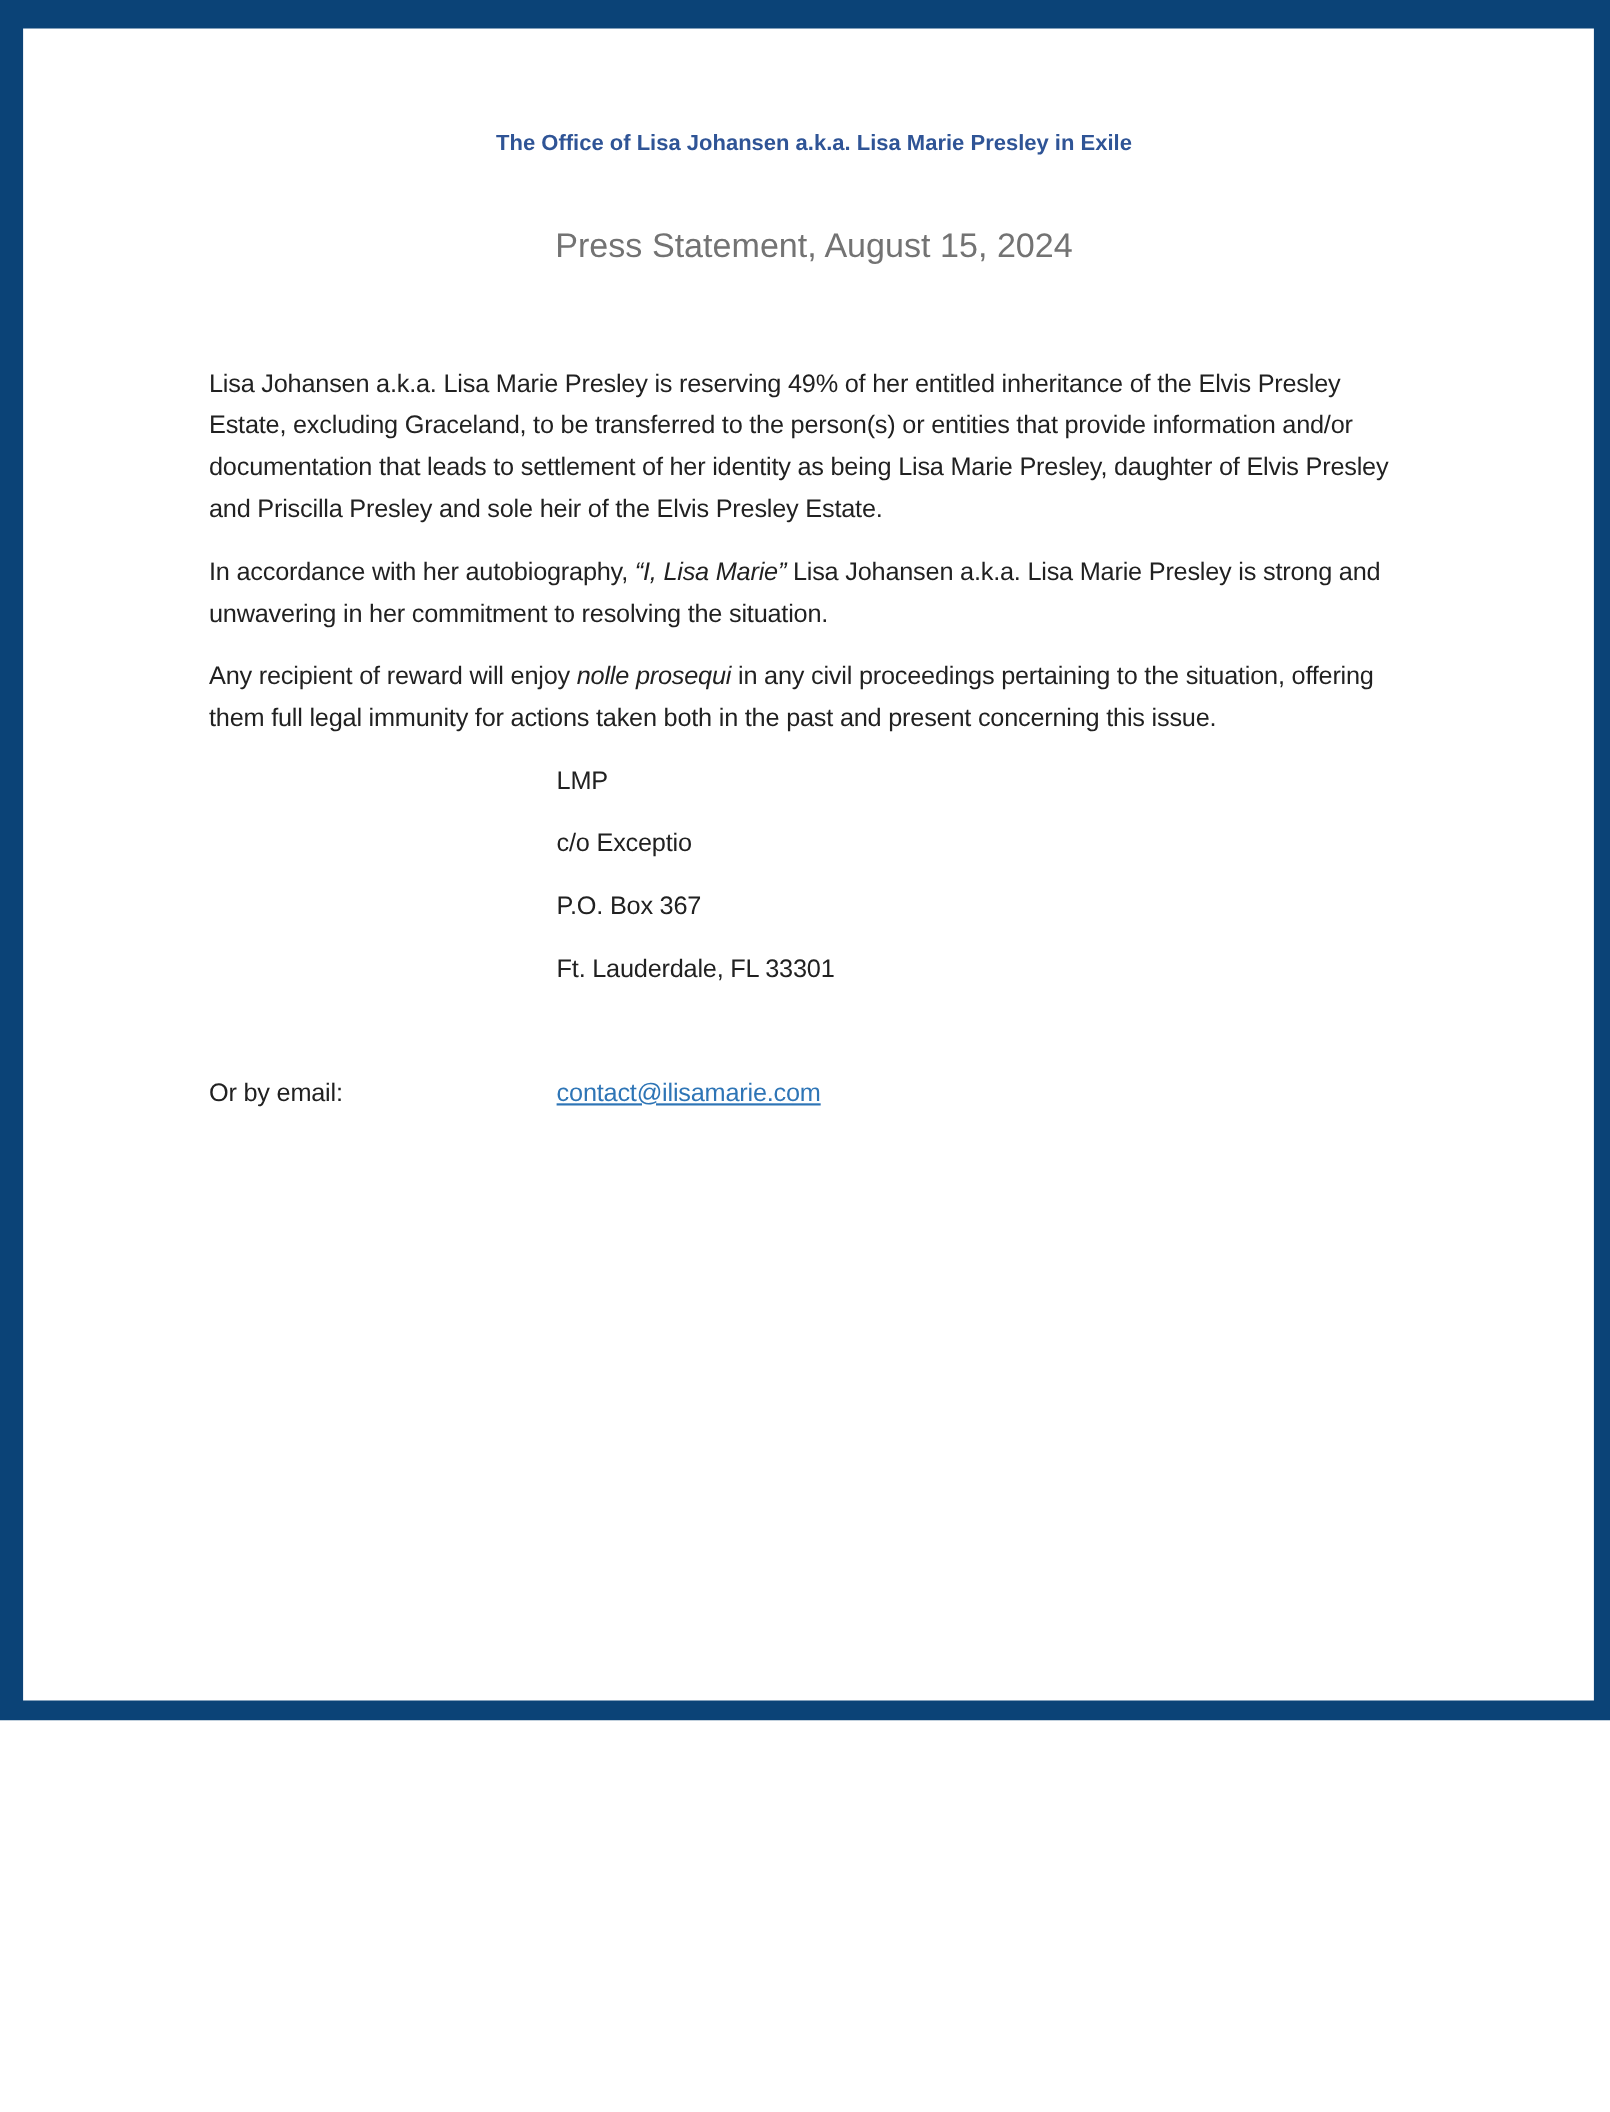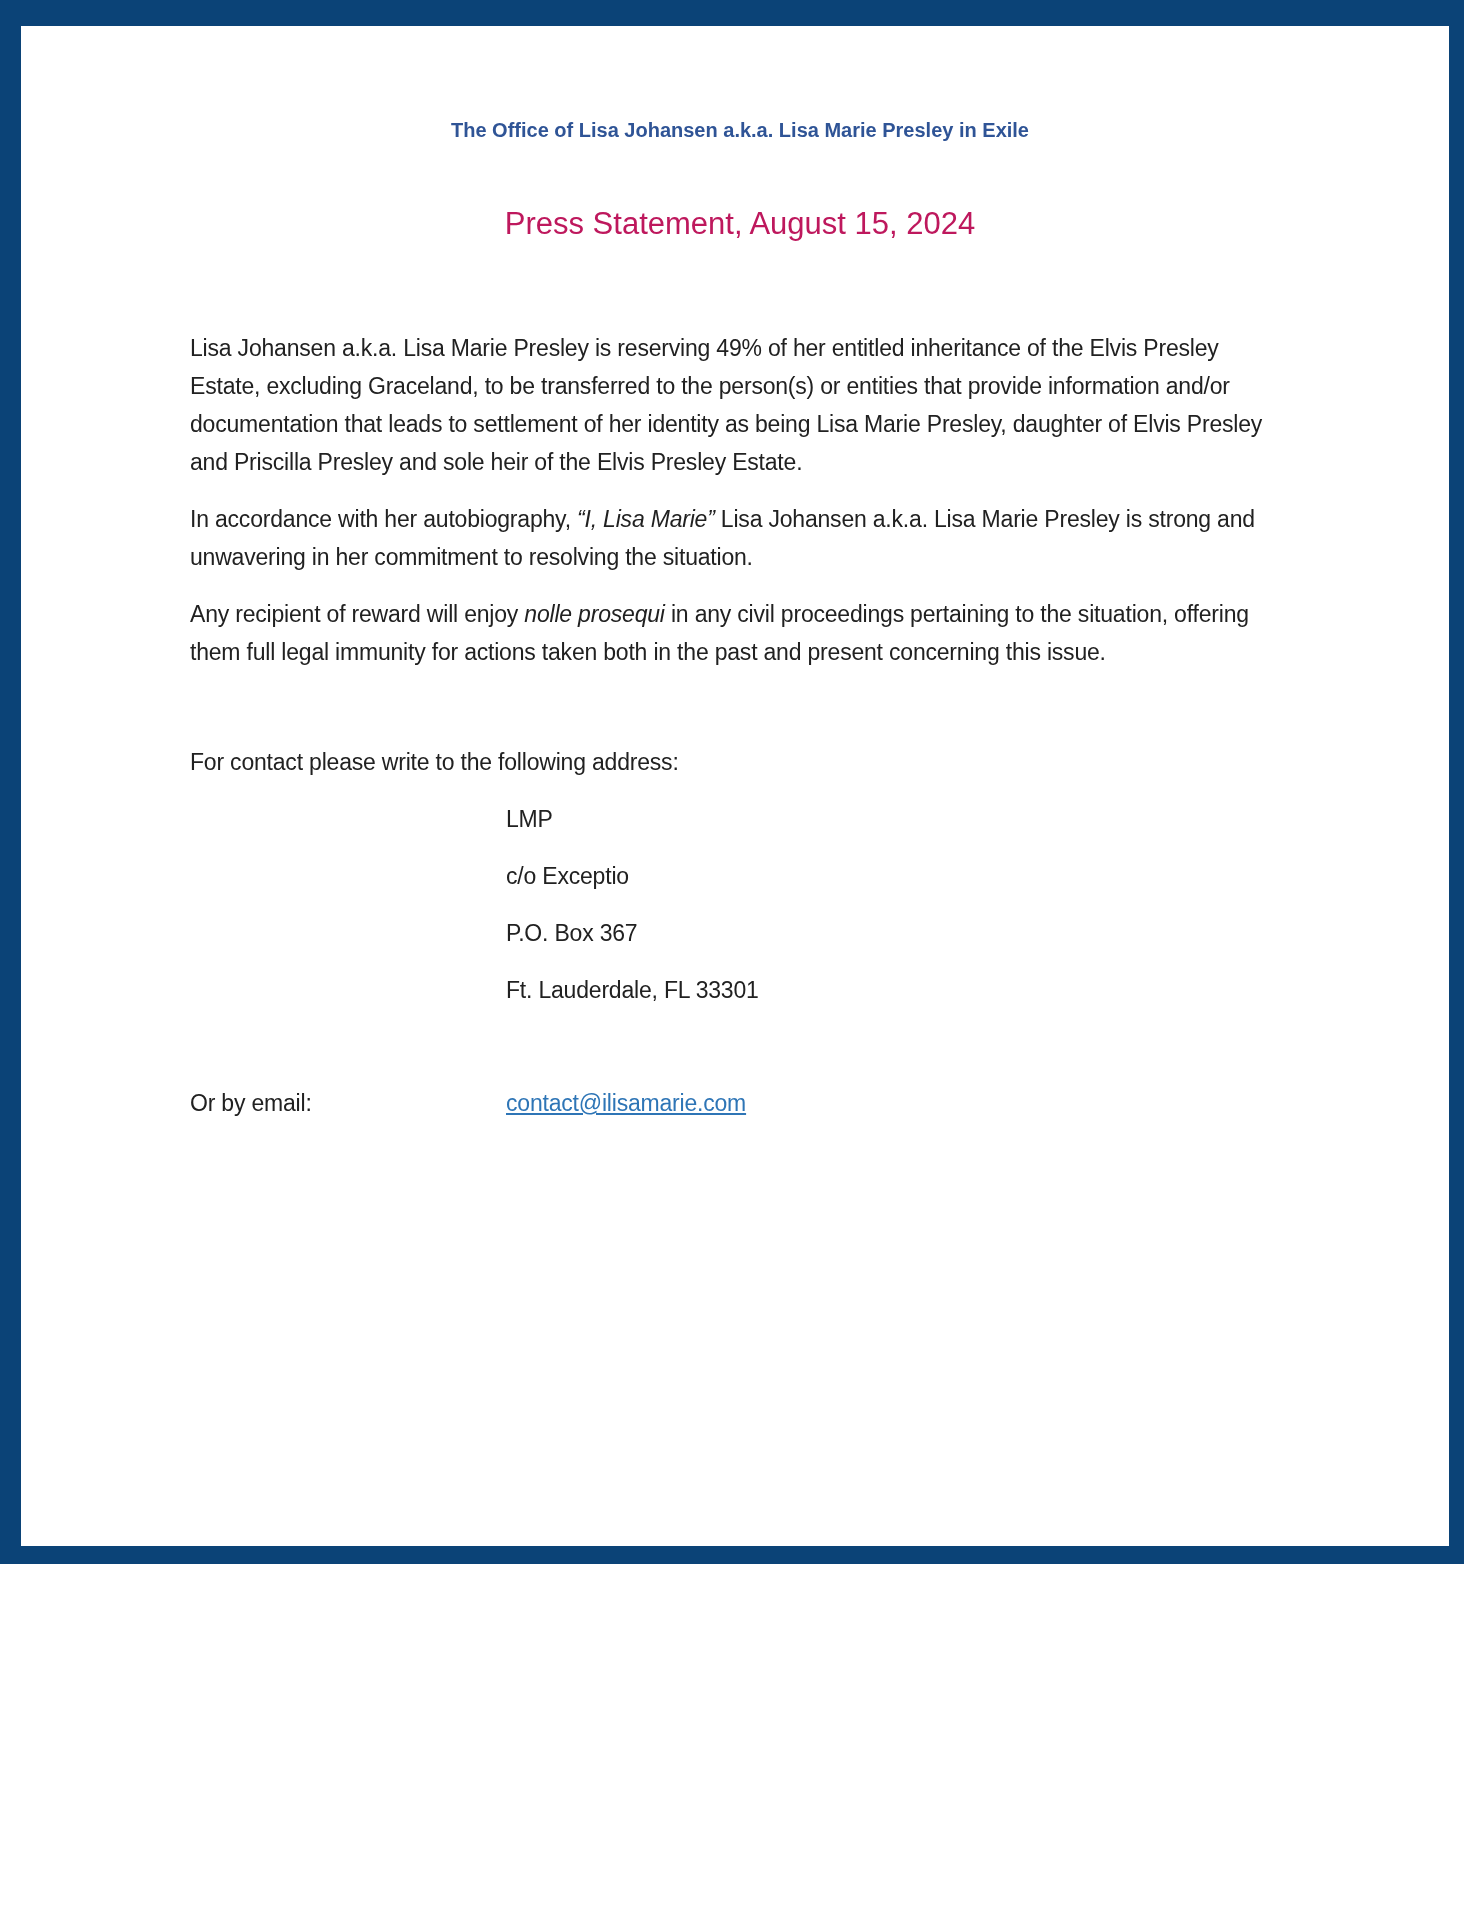--- a/index.html
+++ b/index.html
@@ -31,21 +31,21 @@
     font-weight: bold;
     font-size: 20px;
     line-height: 26px;
   }
   .doc-title {
     margin: 60px 0 0 0;
     text-align: center;
     font-size: 31px;
     font-weight: normal;
     line-height: 42px;
-    color: #be185d;
+    color: #737373;
   }
   .body-para {
     font-size: 23px;
     line-height: 38px;
     letter-spacing: -0.2px;
     margin: 0 0 19px 0;
   }
   .para-first {
     margin-top: 84px;
   }
@@ -85,21 +85,20 @@
     <p class="office-line">The Office of Lisa Johansen a.k.a. Lisa Marie Presley in Exile</p>
 
     <h1 class="doc-title">Press Statement, August 15, 2024</h1>
 
     <p class="body-para para-first">Lisa Johansen a.k.a. Lisa Marie Presley is reserving 49% of her entitled inheritance of the Elvis Presley Estate, excluding Graceland, to be transferred to the person(s) or entities that provide information and/or documentation that leads to settlement of her identity as being Lisa Marie Presley, daughter of Elvis Presley and Priscilla Presley and sole heir of the Elvis Presley Estate.</p>
 
     <p class="body-para"><span>In accordance with her autobiography, </span><span class="italic">“I, Lisa Marie”</span><span> Lisa Johansen a.k.a. Lisa Marie Presley is strong and unwavering in her commitment to resolving the situation.</span></p>
 
     <p class="body-para"><span>Any recipient of reward will enjoy </span><span class="italic">nolle prosequi</span><span> in any civil proceedings pertaining to the situation, offering them full legal immunity for actions taken both in the past and present concerning this issue.</span></p>
 
-    <p class="body-para contact-intro">For contact please write to the following address:</p>
 
     <div>
       <p class="address-line">LMP</p>
       <p class="address-line">c/o Exceptio</p>
       <p class="address-line">P.O. Box 367</p>
       <p class="address-line">Ft. Lauderdale, FL 33301</p>
     </div>
 
     <div class="email-row">
       <span>Or by email:</span>

